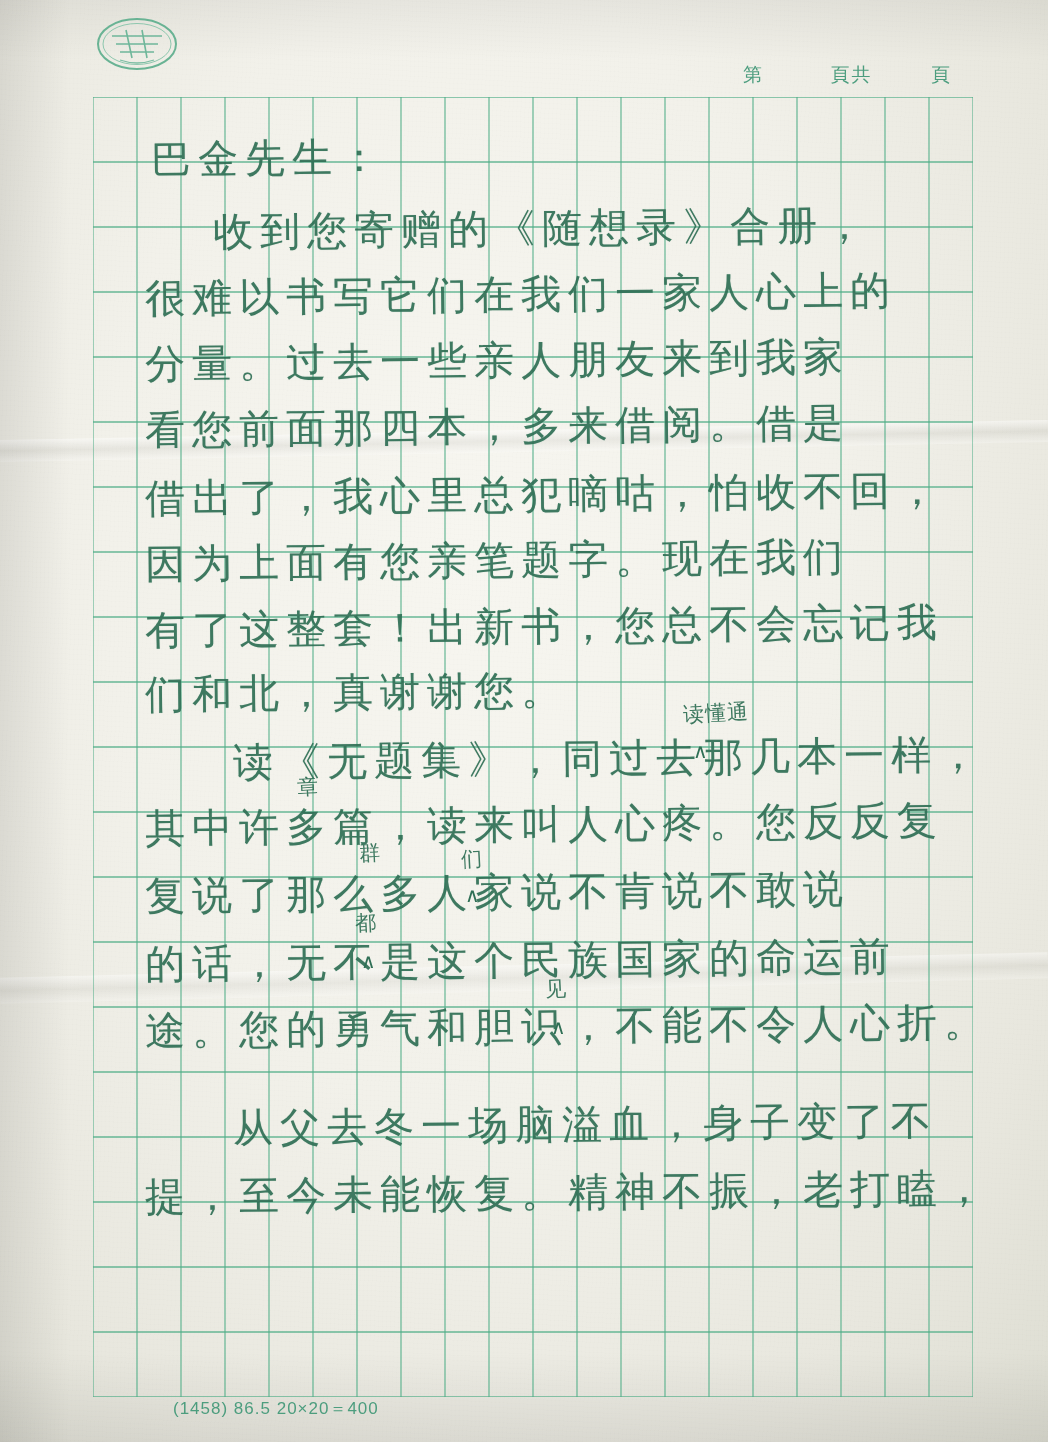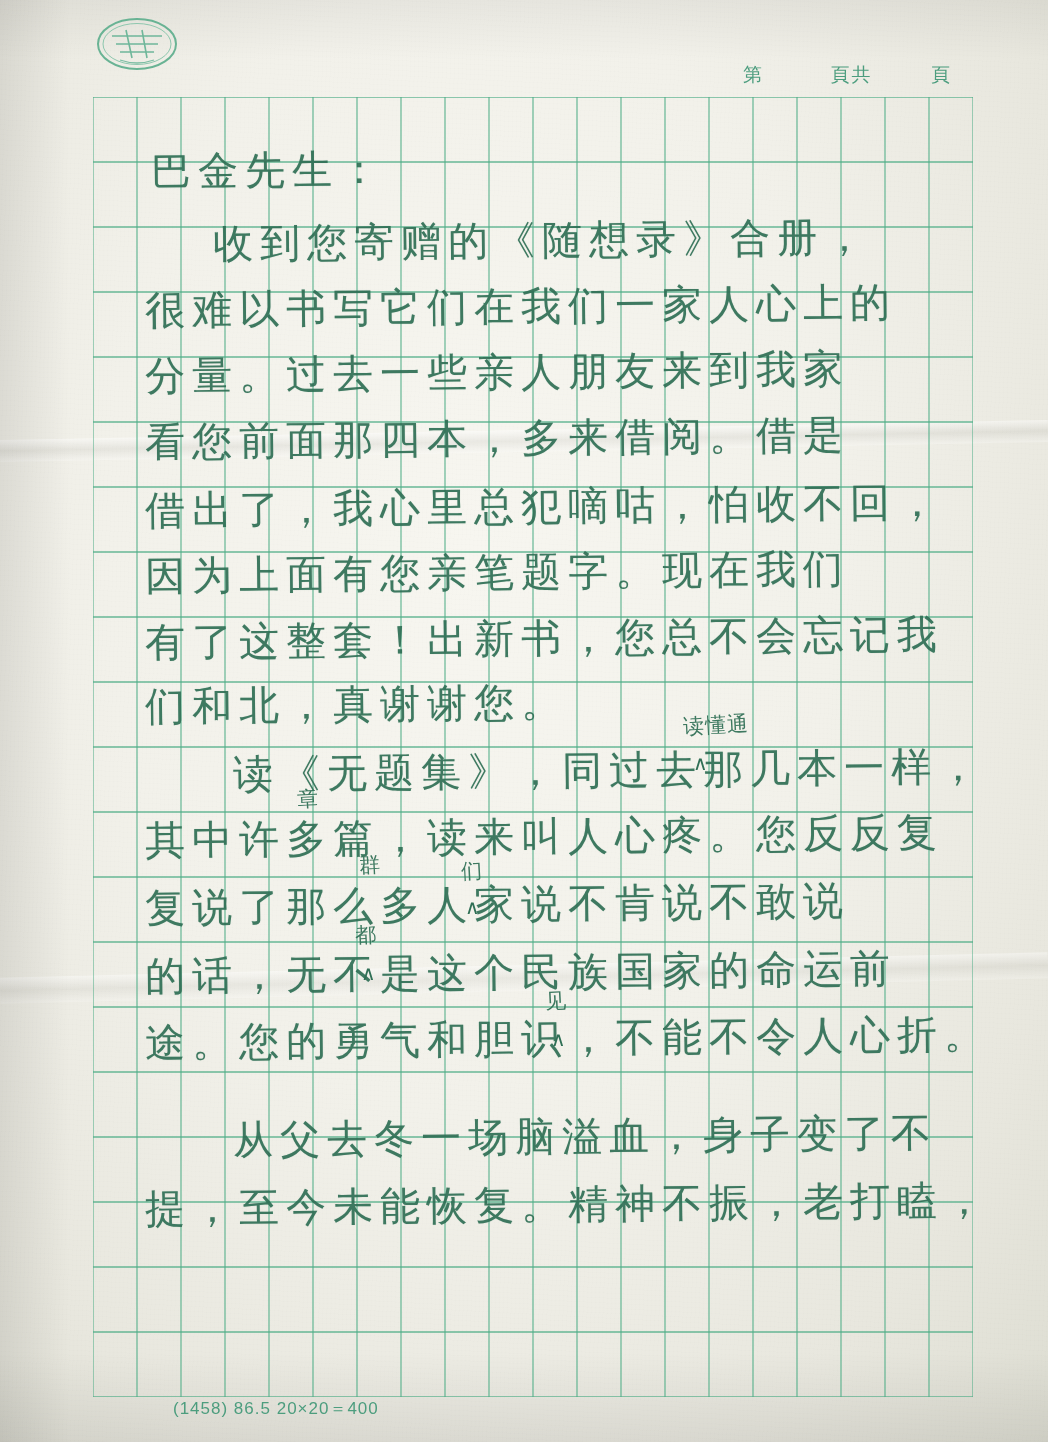--- a/index.html
+++ b/index.html
@@ -90,21 +90,20 @@
   .grid-svg { position: absolute; left: 0; top: 0; }
 
   
   .hand {
     position: absolute;
     left: 93px;
     top: 97px;
     width: 704px;
     height: 1300px;
     pointer-events: none;
-    margin-top: 12px;
   }
   .hw {
     position: absolute;
     color: #2f6f55;
     font-family: "DejaVu Sans", sans-serif;
     white-space: nowrap;
     opacity: .92;
   }
   .hw.l {
     font-size: 40px;

